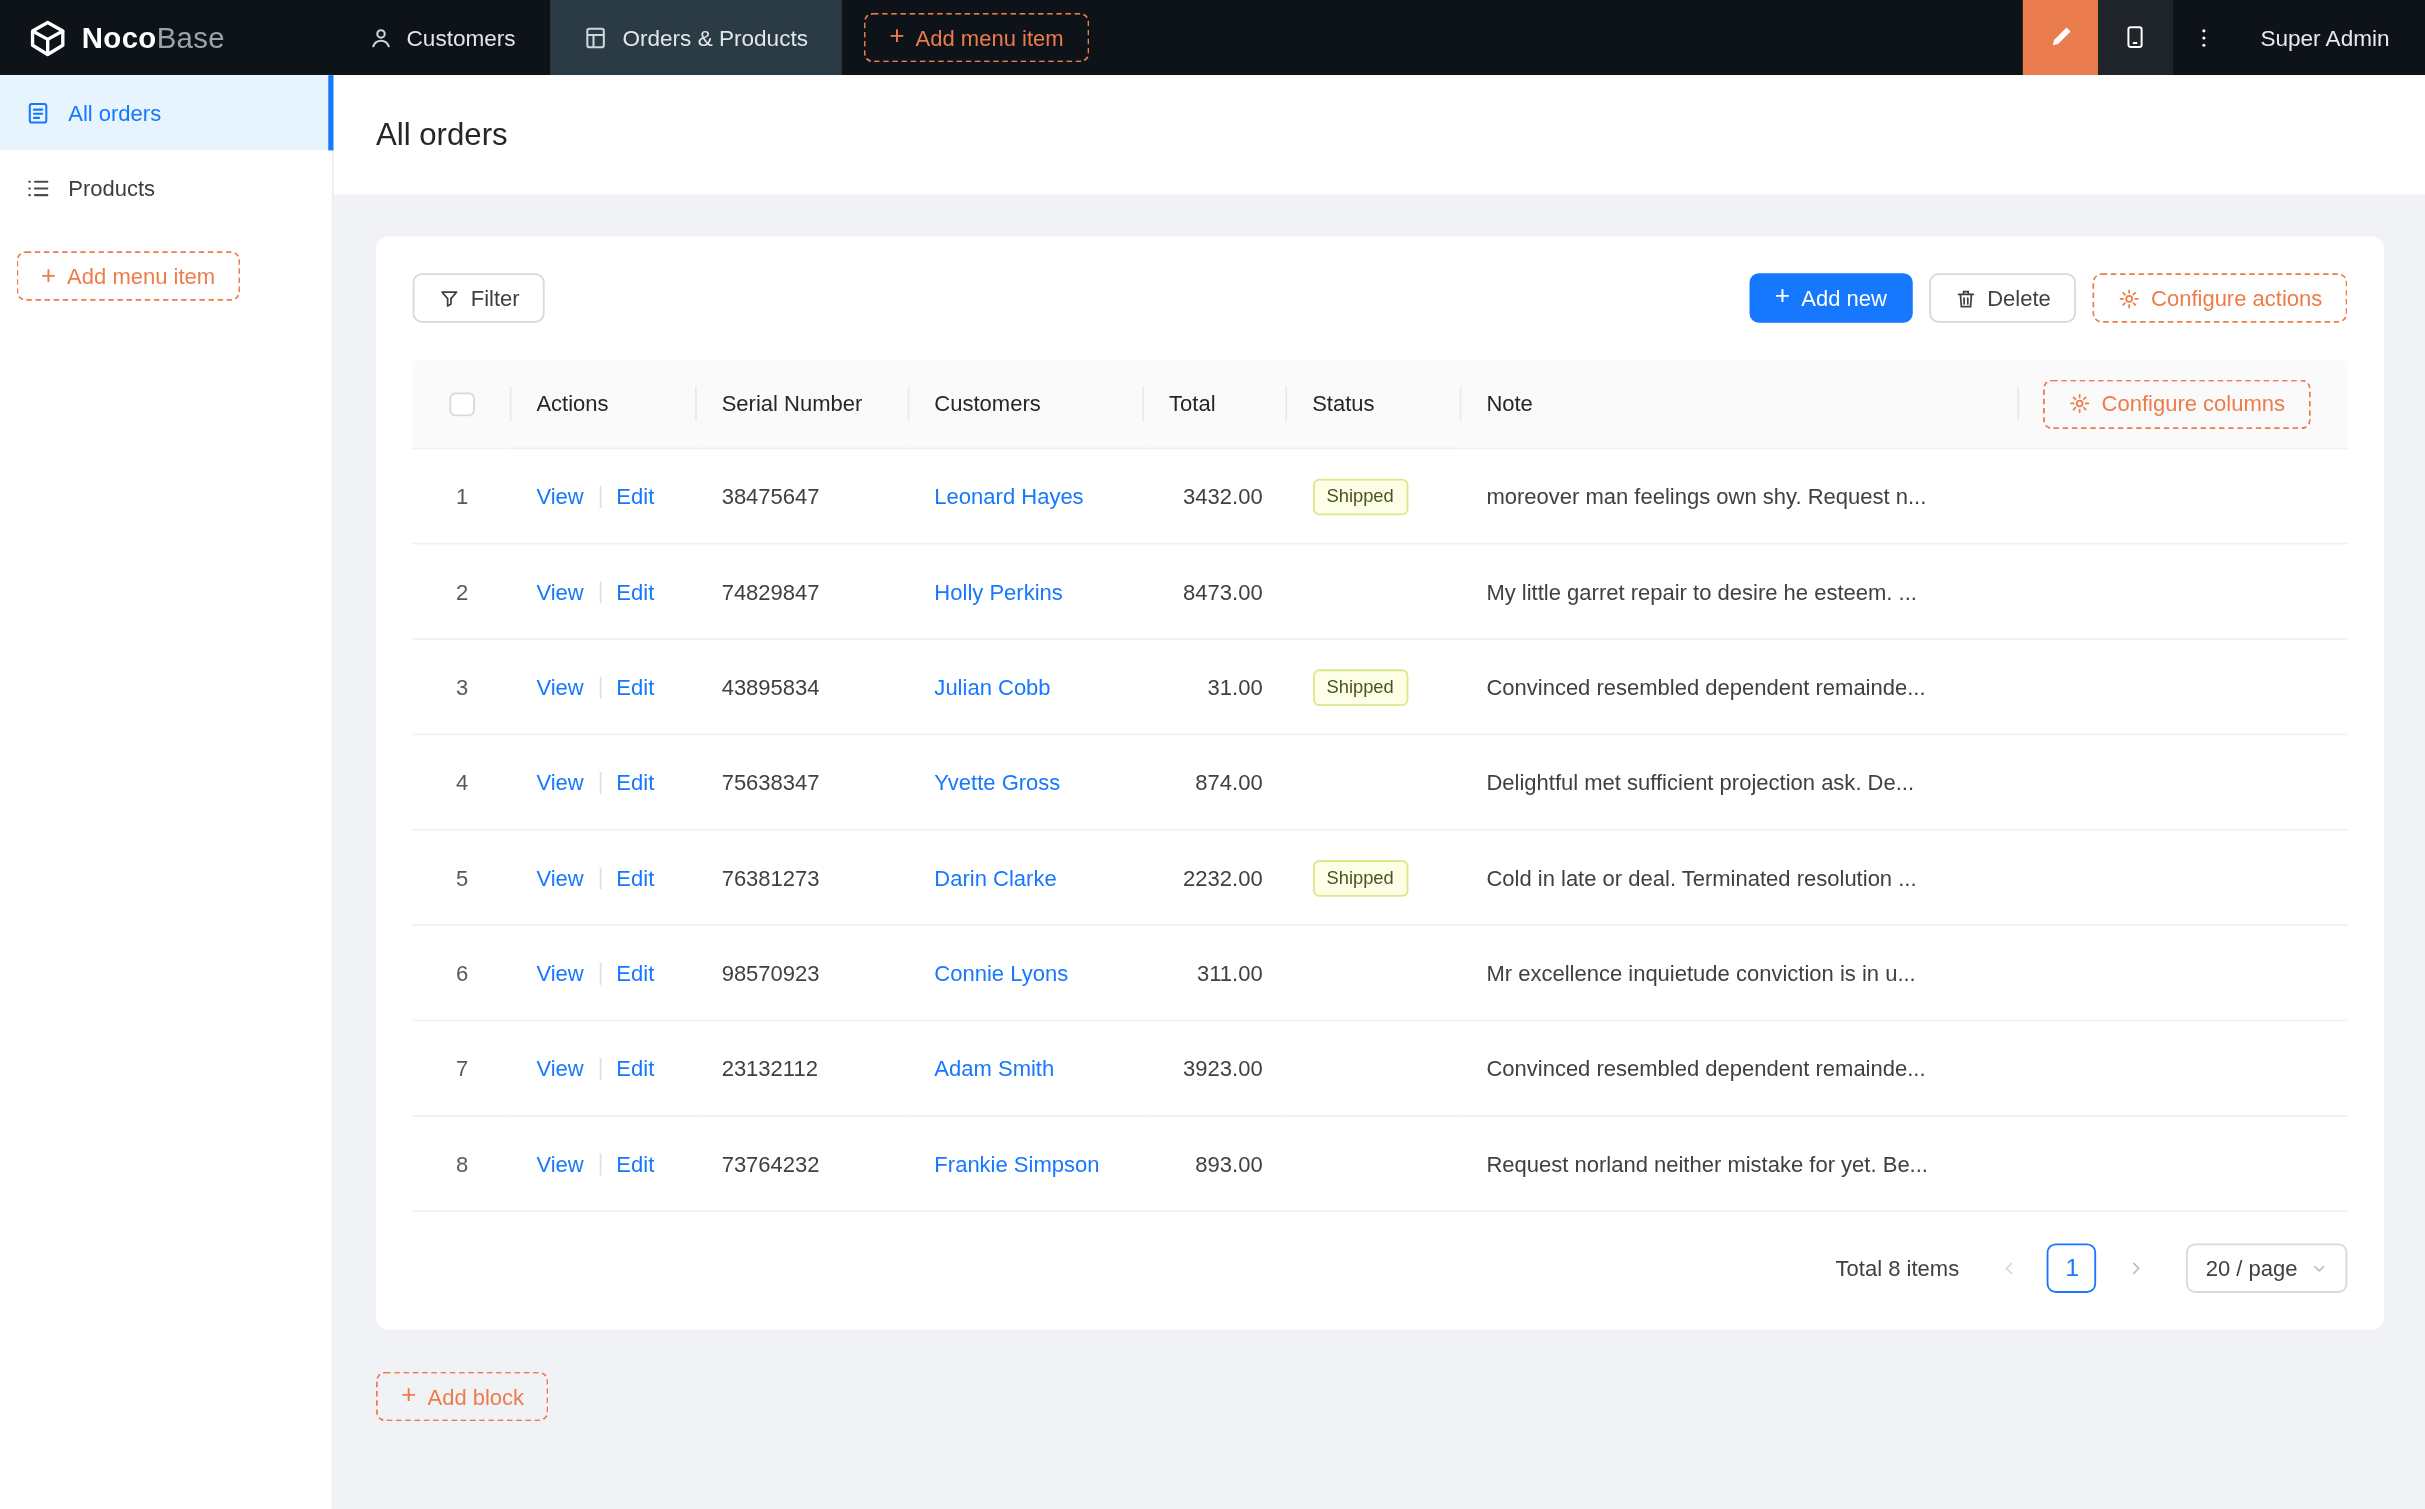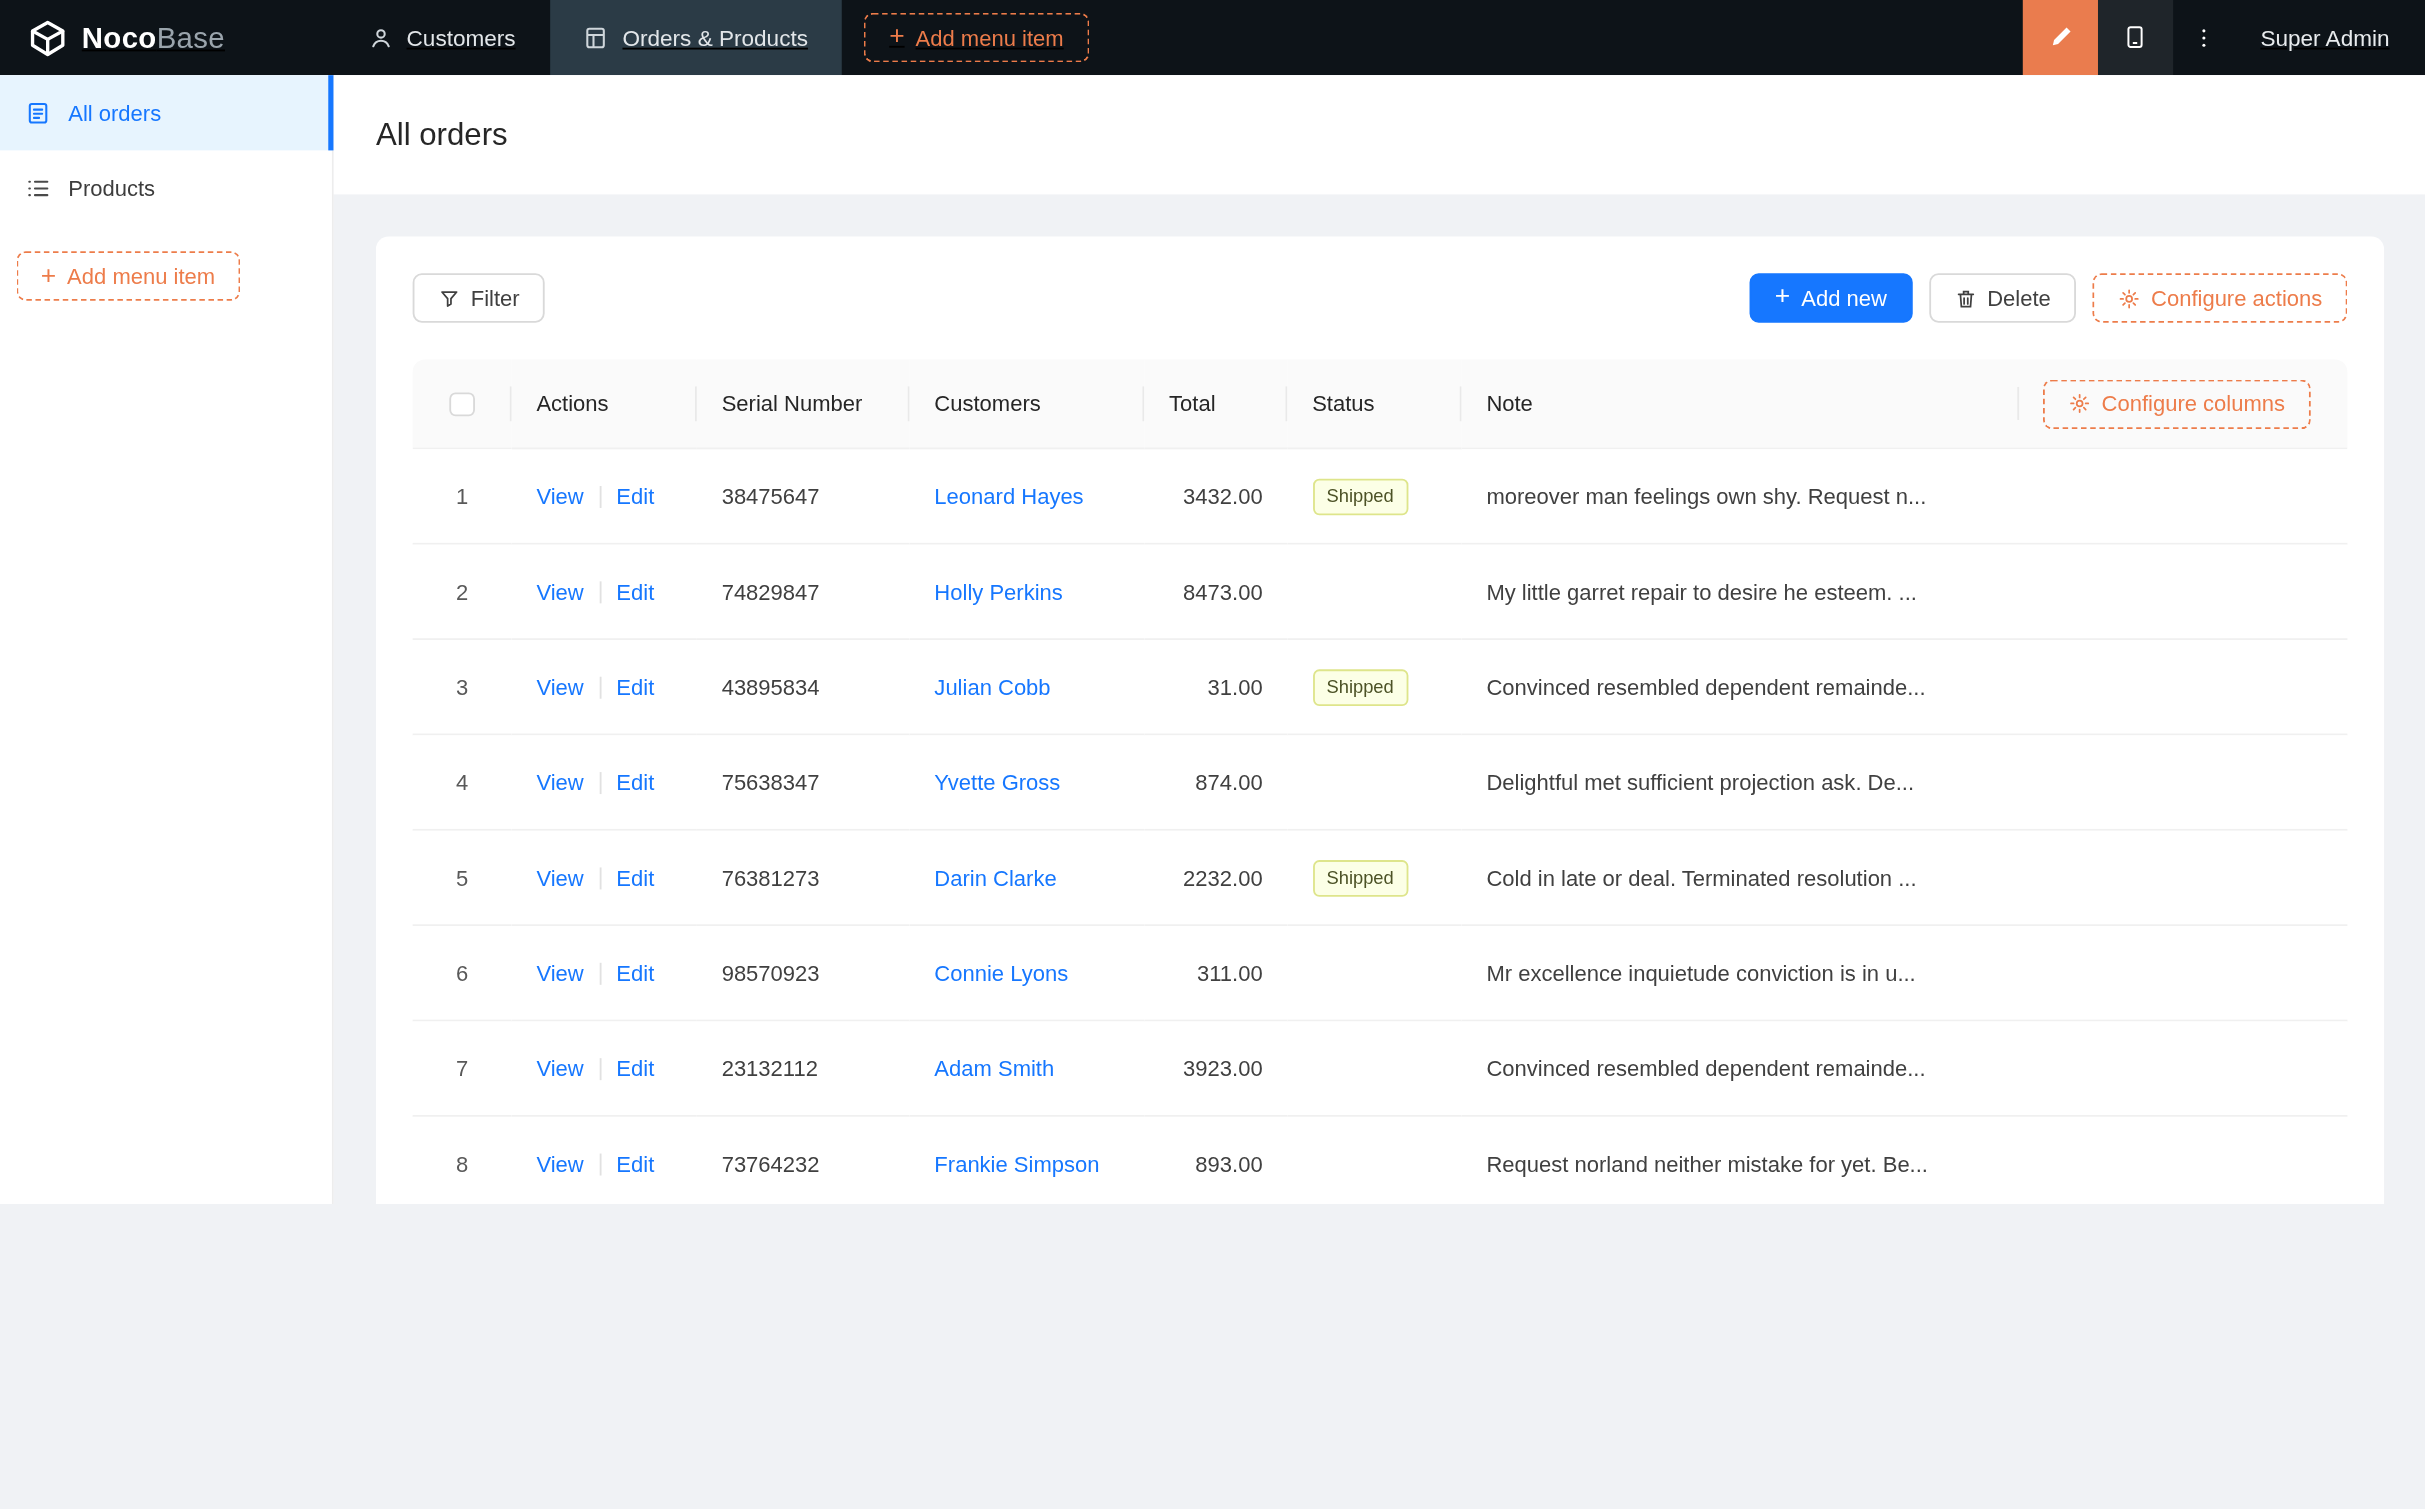--- a/index.html
+++ b/index.html
@@ -1,20 +1,20 @@
 <!DOCTYPE html>
 <html style="font-size:13.5px"><head>
 <meta charset="utf-8">
 <style>
   * { box-sizing: border-box; margin: 0; padding: 0; }
   html, body { margin: 0; background: #f0f2f5; font-family: "Liberation Sans", "DejaVu Sans", sans-serif; }
   a { text-decoration: none; cursor: pointer; }
   button { font-family: inherit; cursor: pointer; background: none; border: none; }
 
-  .viewport { width: 2426px; height: 1204px; overflow: hidden; position: relative; background: #f0f2f5; text-decoration: underline; }
+  .viewport { width: 2426px; height: 1509px; overflow: hidden; position: relative; background: #f0f2f5; }
   .stage { width: 1323px; height: 823px; transform: scale(1.8339); transform-origin: 0 0; position: relative; background: #f0f2f5; }
 
   
   .topnav { height: 41px; background: #0d1318; display: flex; align-items: stretch; color: #dde2e6; }
   .logo { width: 182px; display: flex; align-items: center; gap: 7.6px; padding: 0 15px; flex: 0 0 auto; cursor: pointer; }
   .logo-text { font-size: 16px; letter-spacing: 0.2px; white-space: nowrap; }
   .logo-noco { color: #ffffff; font-weight: 700; }
   .logo-base { color: #9aa4ac; font-weight: 400; }
   .nav-items { display: flex; align-items: stretch; }
   .nav-item { display: flex; align-items: center; gap: 7.6px; padding: 0 18.6px; font-size: 12.3px; color: #e2e6e9; cursor: pointer; white-space: nowrap; }

